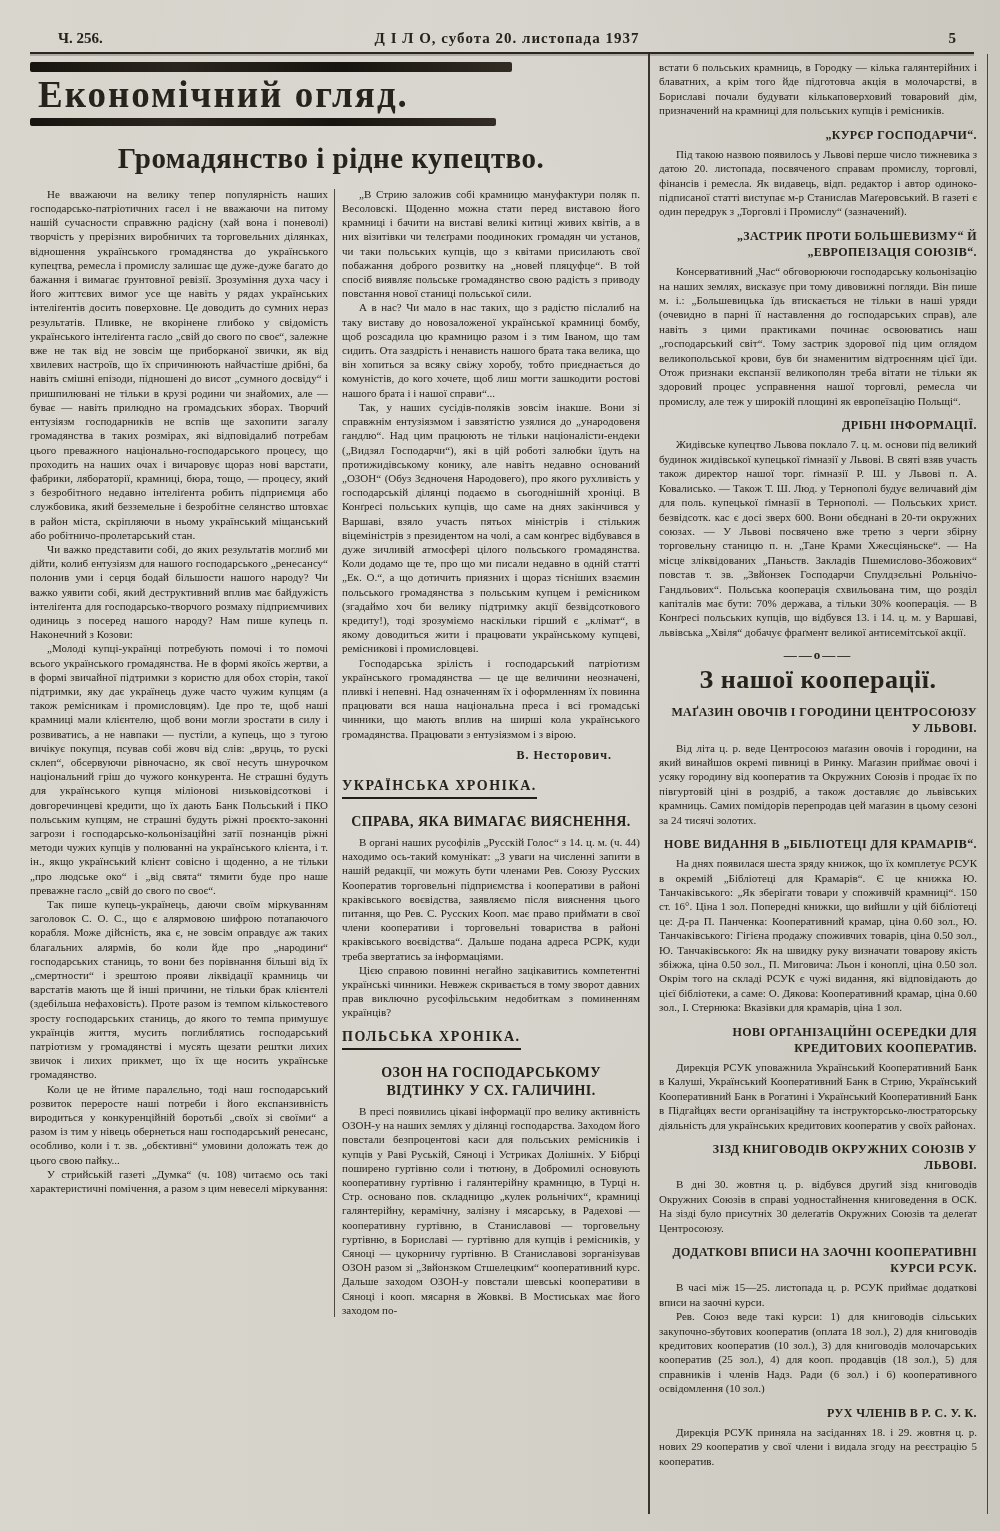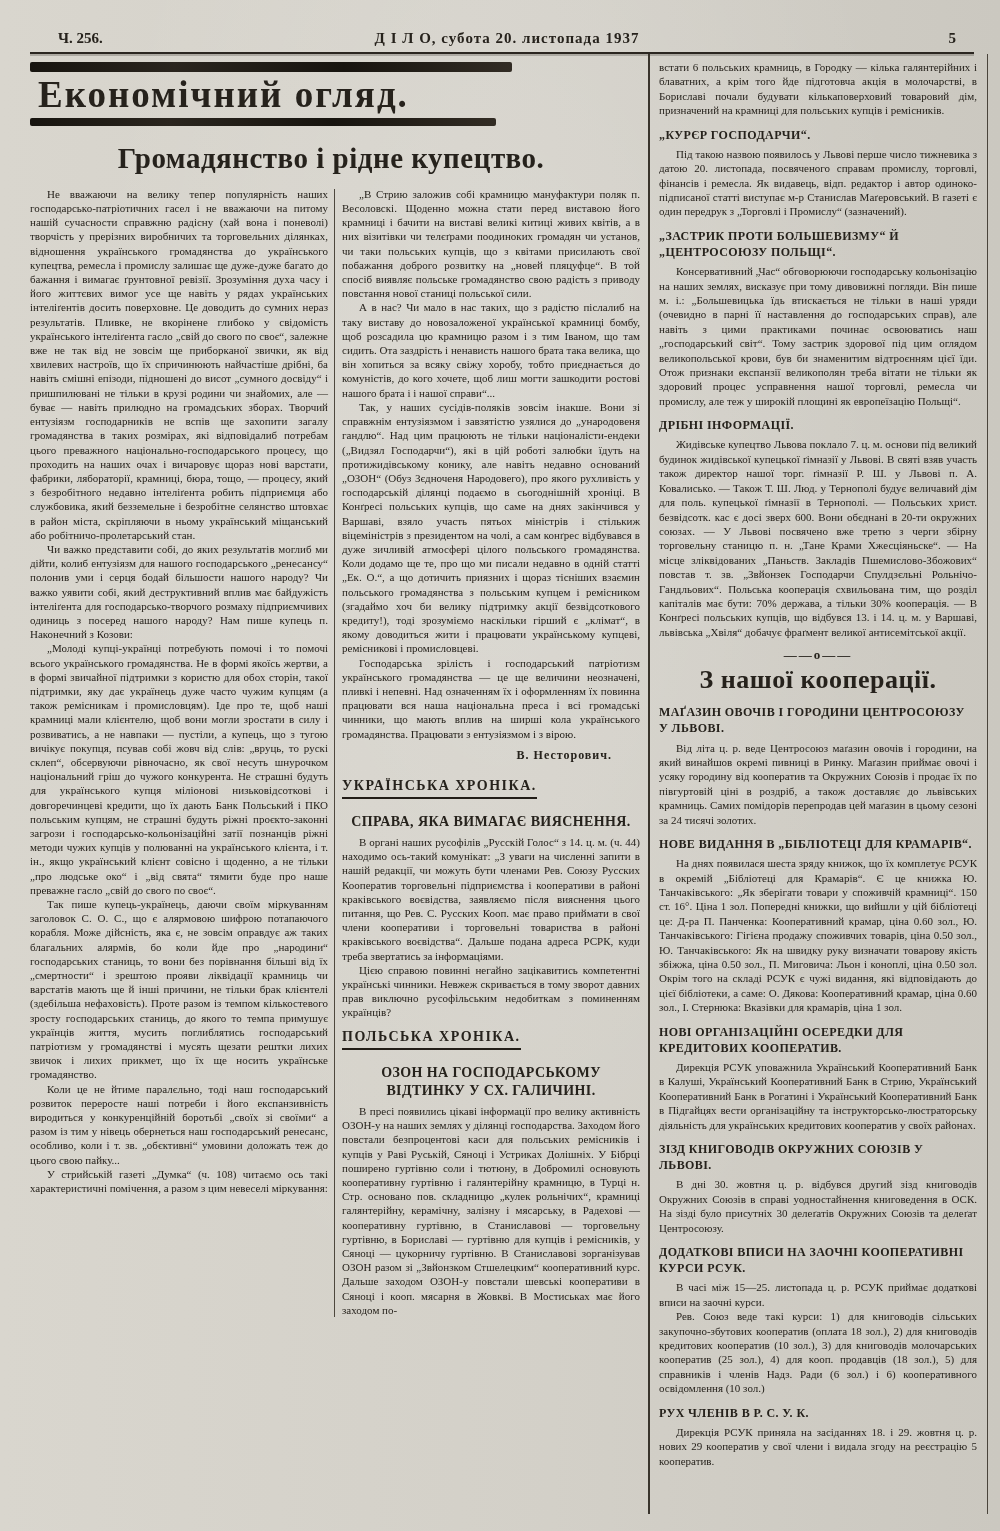--- a/index.html
+++ b/index.html
@@ -63,21 +63,21 @@
     font-size:14px;font-weight:bold;letter-spacing:1.5px;
     margin:9px 0 7px 0;padding-bottom:3px;
     border-bottom:2.5px solid #221d17;display:inline-block;
   }
   .sub-head{
     text-align:center;font-weight:bold;font-size:14px;
     letter-spacing:.4px;margin:7px 0 4px 0;line-height:1.3;
   }
   
   .item-head{
-    text-align:left;font-weight:bold;font-size:12px;
+    text-align:right;font-weight:bold;font-size:12px;
     letter-spacing:.4px;margin:9px 0 4px 0;line-height:1.35;
   }
   .ornament{
     text-align:center;font-size:13px;font-weight:bold;
     letter-spacing:2px;margin:8px 0 2px 0;color:#26221c;
   }
   .coop-title{
     text-align:center;font-size:26px;font-weight:bold;
     margin:2px 0 5px 0;letter-spacing:.5px;
   }
@@ -145,21 +145,21 @@
 
     <div class="zone-divider"></div>
 
     <div class="right-zone">
 
       <p class="body noindent">встати 6 польських крамниць, в Городку — кілька галянтерійних і блаватних, а крім того йде підготовча акція в молочарстві, в Бориславі почали будувати кількаповерховий товаровий дім, призначений на крамниці для польських купців і ремісників.</p>
 
       <div class="item-head">„КУРЄР ГОСПОДАРЧИ“.</div>
       <p class="body">Під такою назвою появилось у Львові перше число тижневика з датою 20. листопада, посвяченого справам промислу, торговлі, фінансів і ремесла. Як видавець, відп. редактор і автор одиноко-підписаної статті виступає м-р Станислав Маґеровський. В газеті є один передрук з „Торговлі і Промислу“ (зазначений).</p>
 
-      <div class="item-head">„ЗАСТРИК ПРОТИ БОЛЬШЕВИЗМУ“ Й „ЦЕНТРОСОЮЗУ ПОЛЬЩІ“.</div>
+      <div class="item-head">„ЗАСТРИК ПРОТИ БОЛЬШЕВИЗМУ“ Й „ЕВРОПЕІЗАЦІЯ СОЮЗІВ“.</div>
       <p class="body">Консервативний „Час“ обговорюючи господарську кольонізацію на наших землях, висказує при тому дивовижні погляди. Він пише м. і.: „Большевицька їдь втискається не тільки в наші уряди (очевидно в парні її наставлення до господарських справ), але навіть з цими практиками починає освоюватись наш „господарський світ“. Тому застрик здорової під цим оглядом великопольської крови, був би знаменитим відтроєнням цієї їди. Отож признаки експанзії великополян треба вітати не тільки як здоровий процес усправнення нашої торговлі, ремесла чи промислу, але теж у широкій площині як европеїзацію Польщі“.</p>
 
       <div class="item-head">ДРІБНІ ІНФОРМАЦІЇ.</div>
       <p class="body">Жидівське купецтво Львова поклало 7. ц. м. основи під великий будинок жидівської купецької ґімназії у Львові. В святі взяв участь також директор нашої торг. ґімназії Р. Ш. у Львові п. А. Ковалисько. — Також Т. Ш. Люд. у Тернополі будує величавий дім для поль. купецької ґімназії в Тернополі. — Польських христ. безвідсотк. кас є досі зверх 600. Вони обєднані в 20-ти окружних союзах. — У Львові посвячено вже третю з черги збірну торговельну станицю п. н. „Тане Крами Хжесціяньске“. — На місце зліквідованих „Паньств. Закладів Пшемислово-Збожових“ повстав т. зв. „Звйонзек Господарчи Спулдзєльні Рольнічо-Гандльових“. Польська кооперація схвильована тим, що розділ капіталів має бути: 70% держава, а тільки 30% кооперація. — В Конґресі польських купців, що відбувся 13. і 14. ц. м. у Варшаві, львівська „Хвіля“ добачує фраґмент великої антисемітської акції.</p>
 
       <div class="ornament">——о——</div>
 
       <div>
         <div class="coop-title">З нашої кооперації.</div>
 

